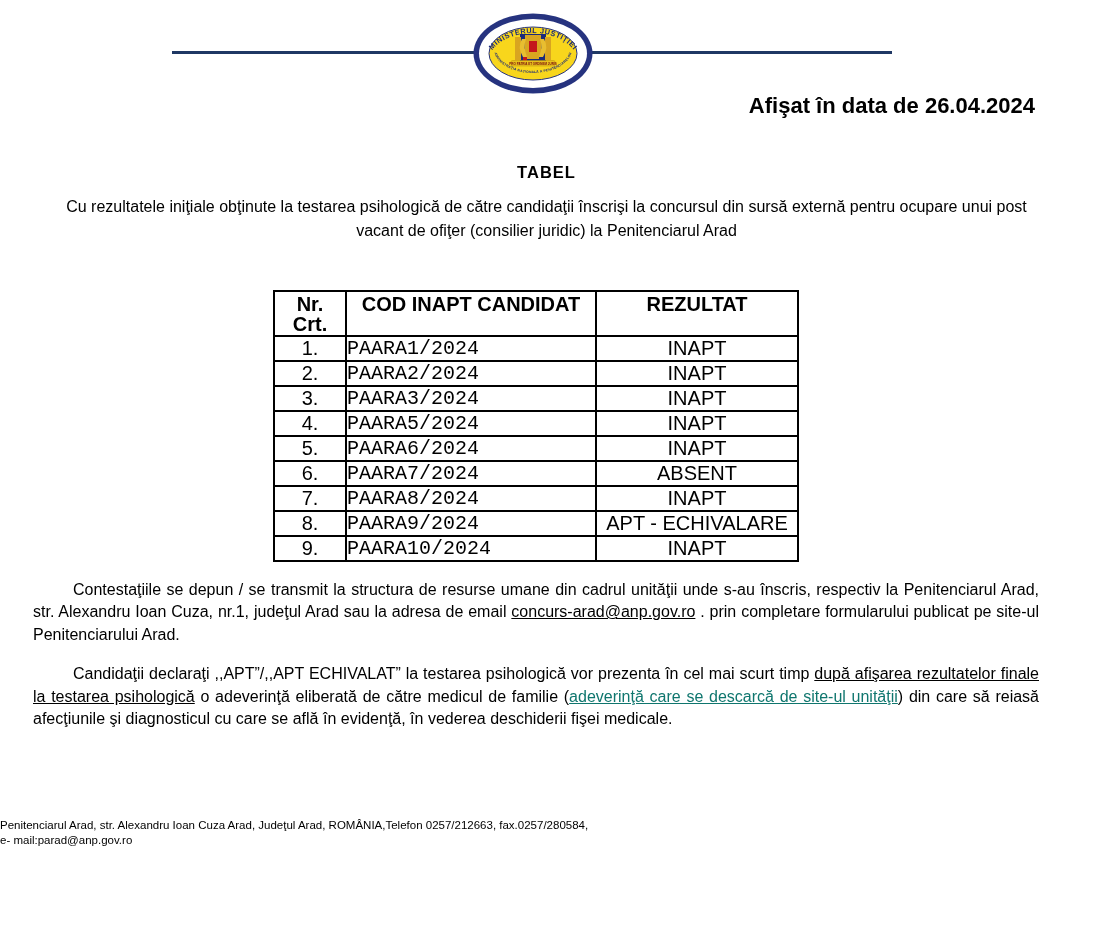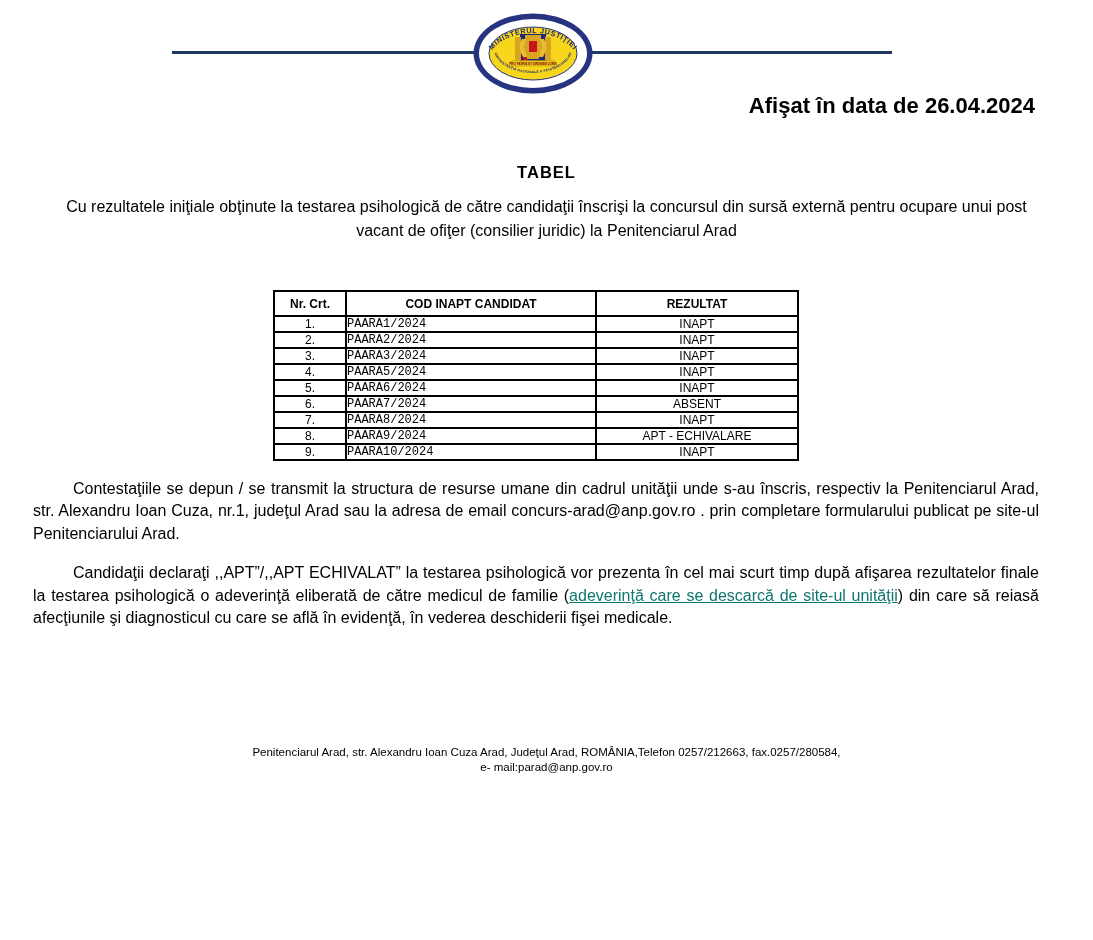--- a/index.html
+++ b/index.html
@@ -21,21 +21,21 @@
     letter-spacing:1px;
   }
   .doc-title span{}
   .intro{
     text-align:center;font-size:16px;line-height:24px;
     margin:13px auto 0 auto;width:1010px;
   }
   
   table.results{
     border-collapse:collapse;margin:47px 0 0 273px;
-    font-size:12px;table-layout:fixed;
+    font-size:20px;table-layout:fixed;
   }
   table.results th,table.results td{
     border:2px solid #000;vertical-align:top;padding:0;
   }
   table.results th{font-weight:bold;text-align:center;padding:2px 4px 1px 4px;line-height:20px;}
   th.col-nr{width:62px;}
   th.col-cod{width:240px;}
   th.col-rez{width:192px;margin-top:16px;}
   td.col-nr{text-align:center;padding:1px 2px;}
   td.col-cod{text-align:left;padding:1px 2px 1px 8px;font-family:Liberation Mono, monospace;}
@@ -43,26 +43,26 @@
   
   .body-text{width:1006px;margin:0 auto 0 33px;}
   .para{
     text-align:justify;font-size:16px;line-height:22.4px;
     text-indent:40px;margin:0 0 0 0;
   }
   .para-1{margin-top:34px;}
   .para-2{margin-top:17px;}
   .para-3{margin-top:17px;}
   .seg-bold{font-weight:bold;}
-  .seg-underline{color:#000;}
+  .seg-underline{text-decoration:underline;color:#000;}
   .seg-link{color:#0f766e;text-decoration:underline;cursor:pointer;}
   a.seg-underline{cursor:pointer;}
   
   .footer{
-    margin-top:116px;text-align:center;font-size:11.5px;line-height:15px;color:#000;
+    margin-top:88px;font-size:11.5px;line-height:15px;color:#000;
   }
 </style>
 </head>
 <body>
 
 <div class="page">
 
   <div class="header">
     <div class="header-rule"></div>
     <svg class="logo" viewBox="0 0 120 81" aria-hidden="true">

